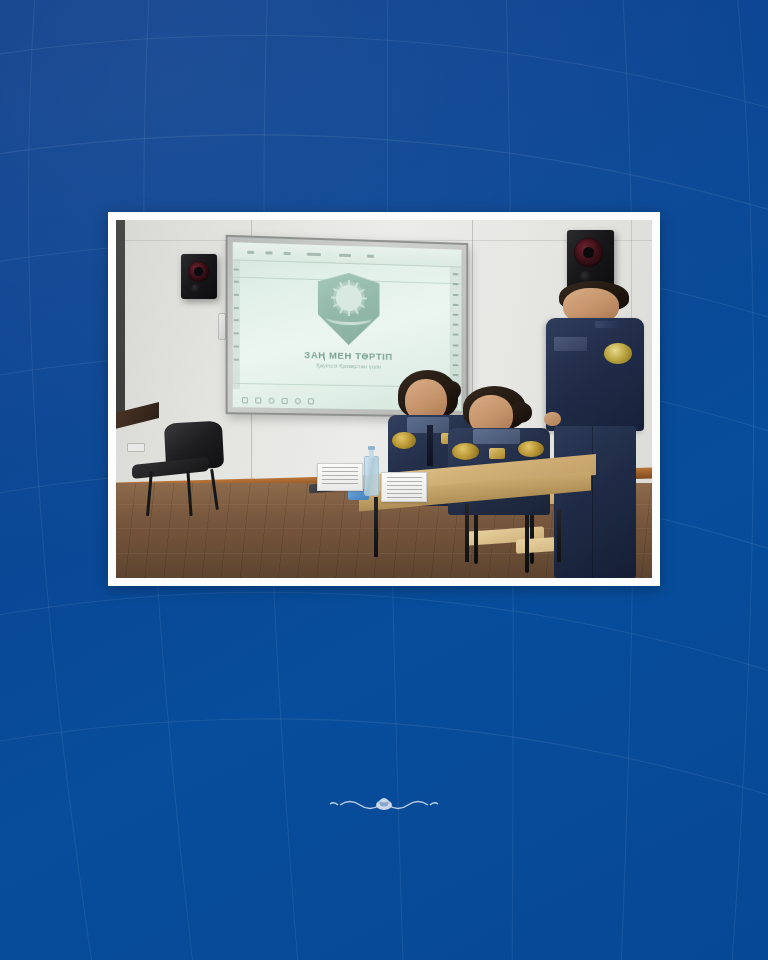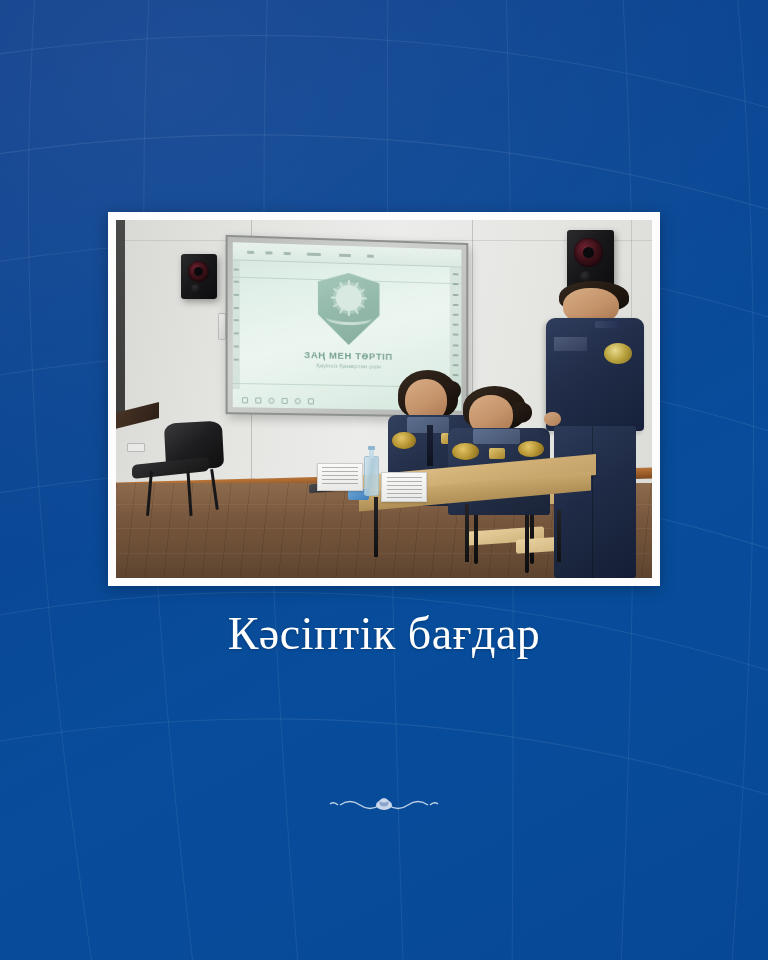--- a/index.html
+++ b/index.html
@@ -630,21 +630,20 @@
       <div class="placard" id="placard-1">
         <div class="lines"></div>
       </div>
       <div class="placard" id="placard-2">
         <div class="lines"></div>
       </div>
 
     </div>
   </div>
 
-  <div id="title">Кәсіптік бағдар</div>
 
   <svg id="divider" viewBox="0 0 768 26" preserveAspectRatio="none">
     <defs>
       <linearGradient id="lgrad" x1="0" y1="0" x2="1" y2="0">
         <stop offset="0%" stop-color="#c9d6ea" stop-opacity="0"></stop>
         <stop offset="22%" stop-color="#c9d6ea" stop-opacity="0.55"></stop>
         <stop offset="50%" stop-color="#e4ecf7" stop-opacity="0.95"></stop>
         <stop offset="78%" stop-color="#c9d6ea" stop-opacity="0.55"></stop>
         <stop offset="100%" stop-color="#c9d6ea" stop-opacity="0"></stop>
       </linearGradient>

